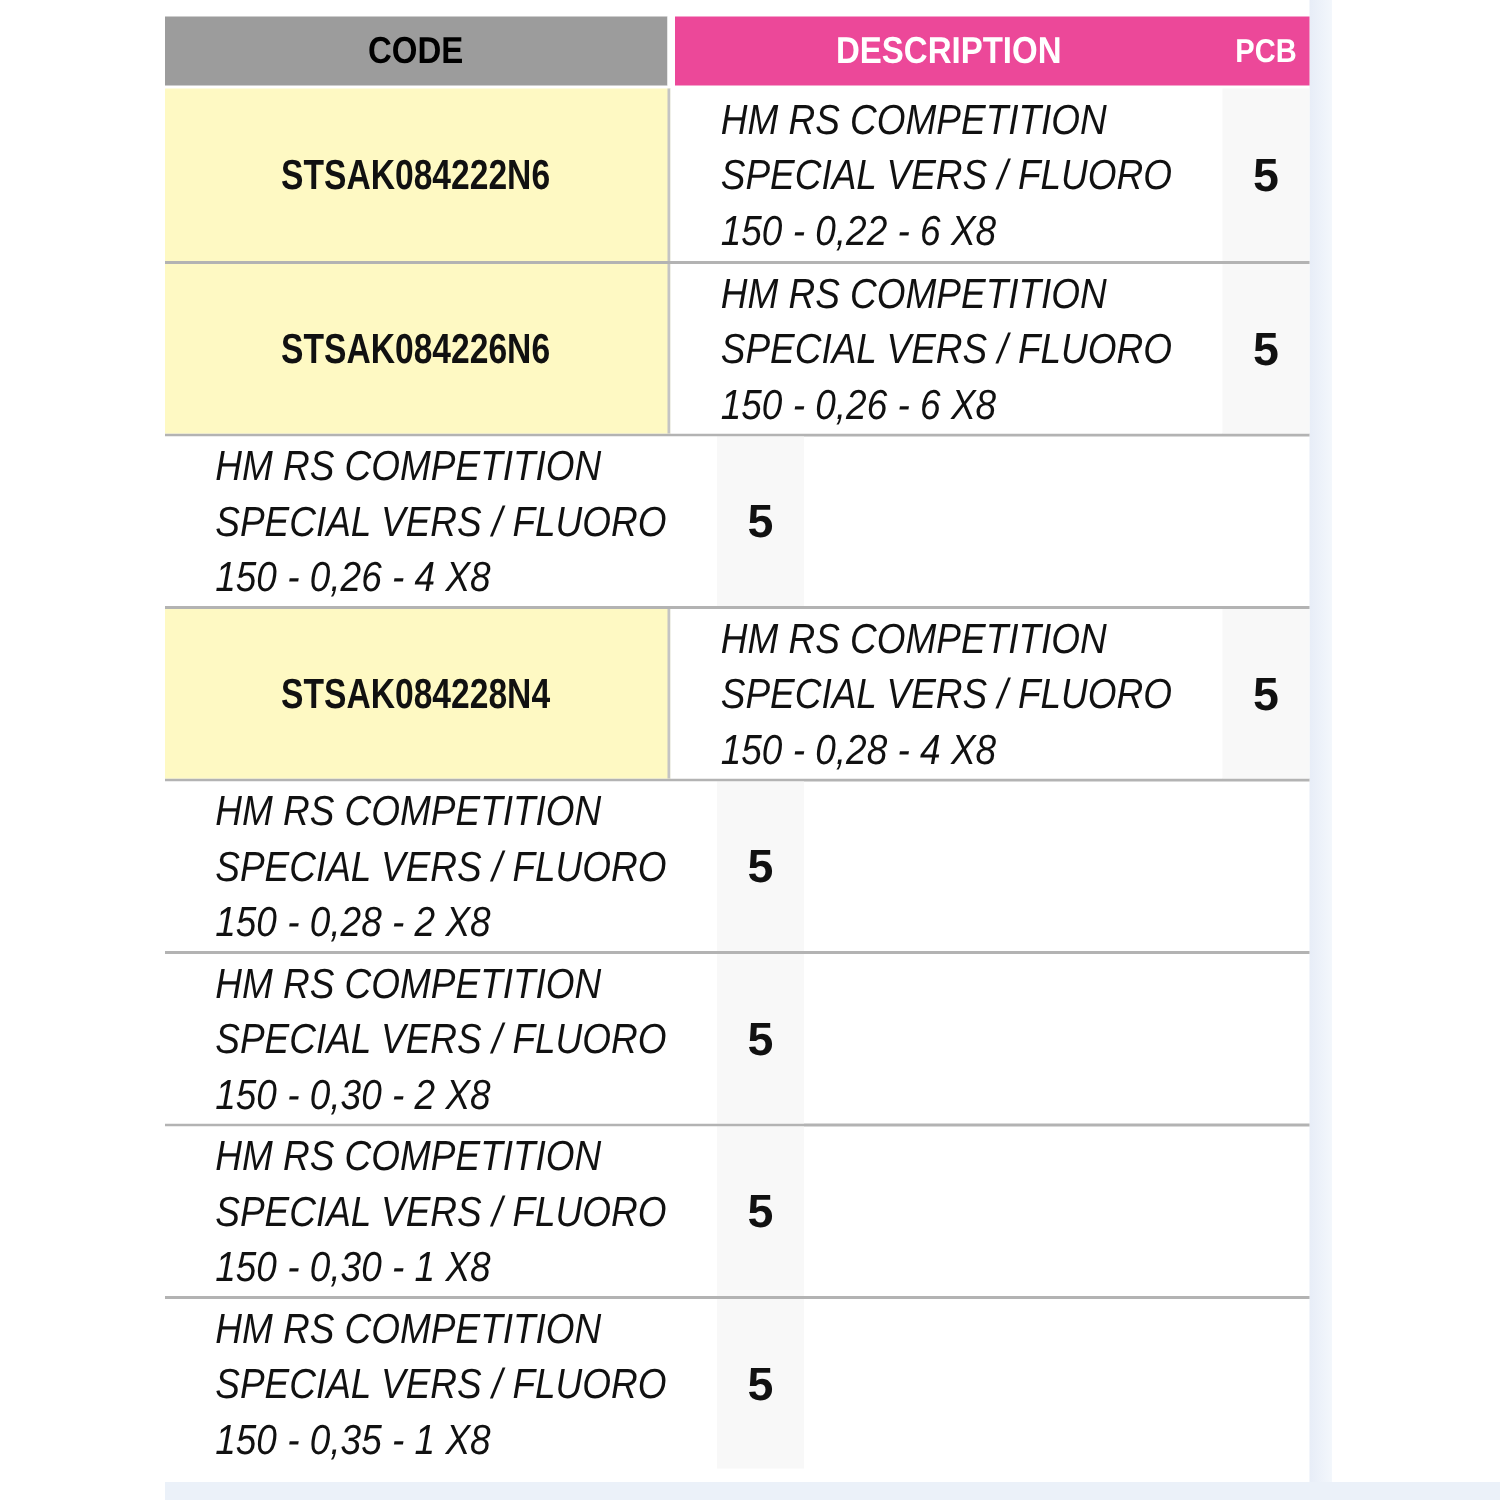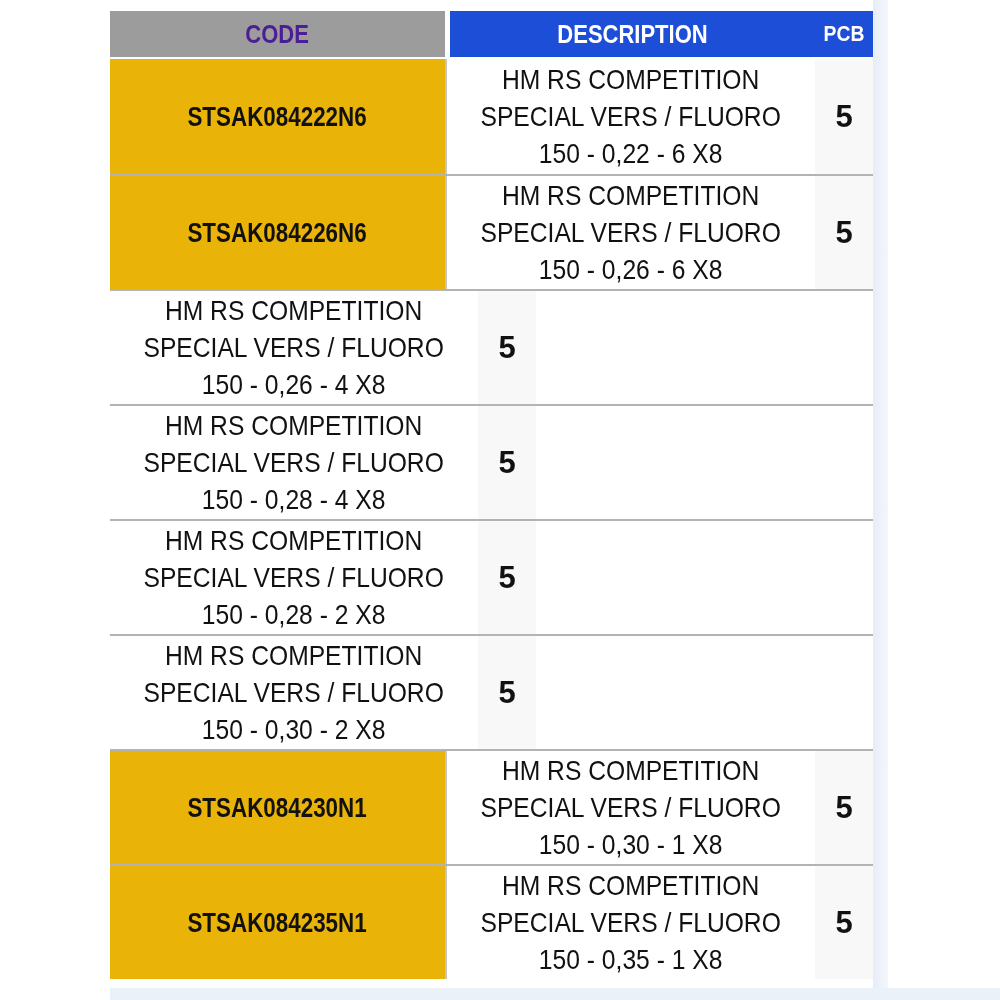--- a/index.html
+++ b/index.html
@@ -33,47 +33,47 @@
   .table {
     position: absolute;
     left: 110px; top: 11px;
     width: 763px;
   }
   * { box-sizing: border-box; }
 
   
   .header-row { display: flex; height: 46px; }
   .h-code {
-    width: 335px; background: #9c9c9c; color: #4c1d95;
+    width: 335px; background: #9c9c9c; color: #000000;
     display: flex; align-items: center; justify-content: center;
     font-weight: bold; font-size: 25px;
   }
   .h-gap { width: 5px; background: #ffffff; }
   .h-right {
-    width: 423px; background: #1d4ed8; color: #fff;
+    width: 423px; background: #ec4899; color: #fff;
     display: flex; align-items: center;
     font-weight: bold; font-size: 25px;
   }
   .h-desc { width: 365px; text-align: center; }
   .h-pcb  { width: 58px; text-align: center; font-size: 22px; }
 
   
   .body { margin-top: 2px; }
   .row { display: flex; height: 115px; }
   .row + .row { border-top: 2px solid #b3b3b3; }
   .cell { display: flex; align-items: center; justify-content: center; }
   .cell-code {
-    width: 337px; background: #eab308;
+    width: 337px; background: #fef9c3;
     border-right: 2px solid #c4c4c4;
     font-weight: bold; font-size: 28px; color: #111111;
   }
   .cell-desc {
     width: 368px; background: #ffffff;
     font-size: 28px; color: #111111;
-    text-align: center;
+    font-style: italic;
   }
   .desc-lines { line-height: 37px; }
   .cell-pcb {
     width: 58px; background: #f8f8f8;
     font-weight: bold; font-size: 31px; color: #111111;
   }
 
   
   .cond   { transform: scaleX(0.88); transform-origin: 50% 50%; white-space: nowrap; }
   .cond-t { transform: scaleX(0.80); transform-origin: 50% 50%; white-space: nowrap; }
@@ -139,20 +139,23 @@
             <div>SPECIAL VERS / FLUORO</div>
             <div>150 - 0,26 - 4 X8</div>
           </div>
         </div>
         <div class="cell cell-pcb">
           <span>5</span>
         </div>
       </div>
 
       <div class="row">
+        <div class="cell cell-code">
+          <span class="cond-t">STSAK084228N4</span>
+        </div>
         <div class="cell cell-desc">
           <div class="desc-lines cond">
             <div>HM RS COMPETITION</div>
             <div>SPECIAL VERS / FLUORO</div>
             <div>150 - 0,28 - 4 X8</div>
           </div>
         </div>
         <div class="cell cell-pcb">
           <span>5</span>
         </div>
@@ -178,39 +181,33 @@
             <div>SPECIAL VERS / FLUORO</div>
             <div>150 - 0,30 - 2 X8</div>
           </div>
         </div>
         <div class="cell cell-pcb">
           <span>5</span>
         </div>
       </div>
 
       <div class="row">
-        <div class="cell cell-code">
-          <span class="cond-t">STSAK084230N1</span>
-        </div>
         <div class="cell cell-desc">
           <div class="desc-lines cond">
             <div>HM RS COMPETITION</div>
             <div>SPECIAL VERS / FLUORO</div>
             <div>150 - 0,30 - 1 X8</div>
           </div>
         </div>
         <div class="cell cell-pcb">
           <span>5</span>
         </div>
       </div>
 
       <div class="row">
-        <div class="cell cell-code">
-          <span class="cond-t">STSAK084235N1</span>
-        </div>
         <div class="cell cell-desc">
           <div class="desc-lines cond">
             <div>HM RS COMPETITION</div>
             <div>SPECIAL VERS / FLUORO</div>
             <div>150 - 0,35 - 1 X8</div>
           </div>
         </div>
         <div class="cell cell-pcb">
           <span>5</span>
         </div>

